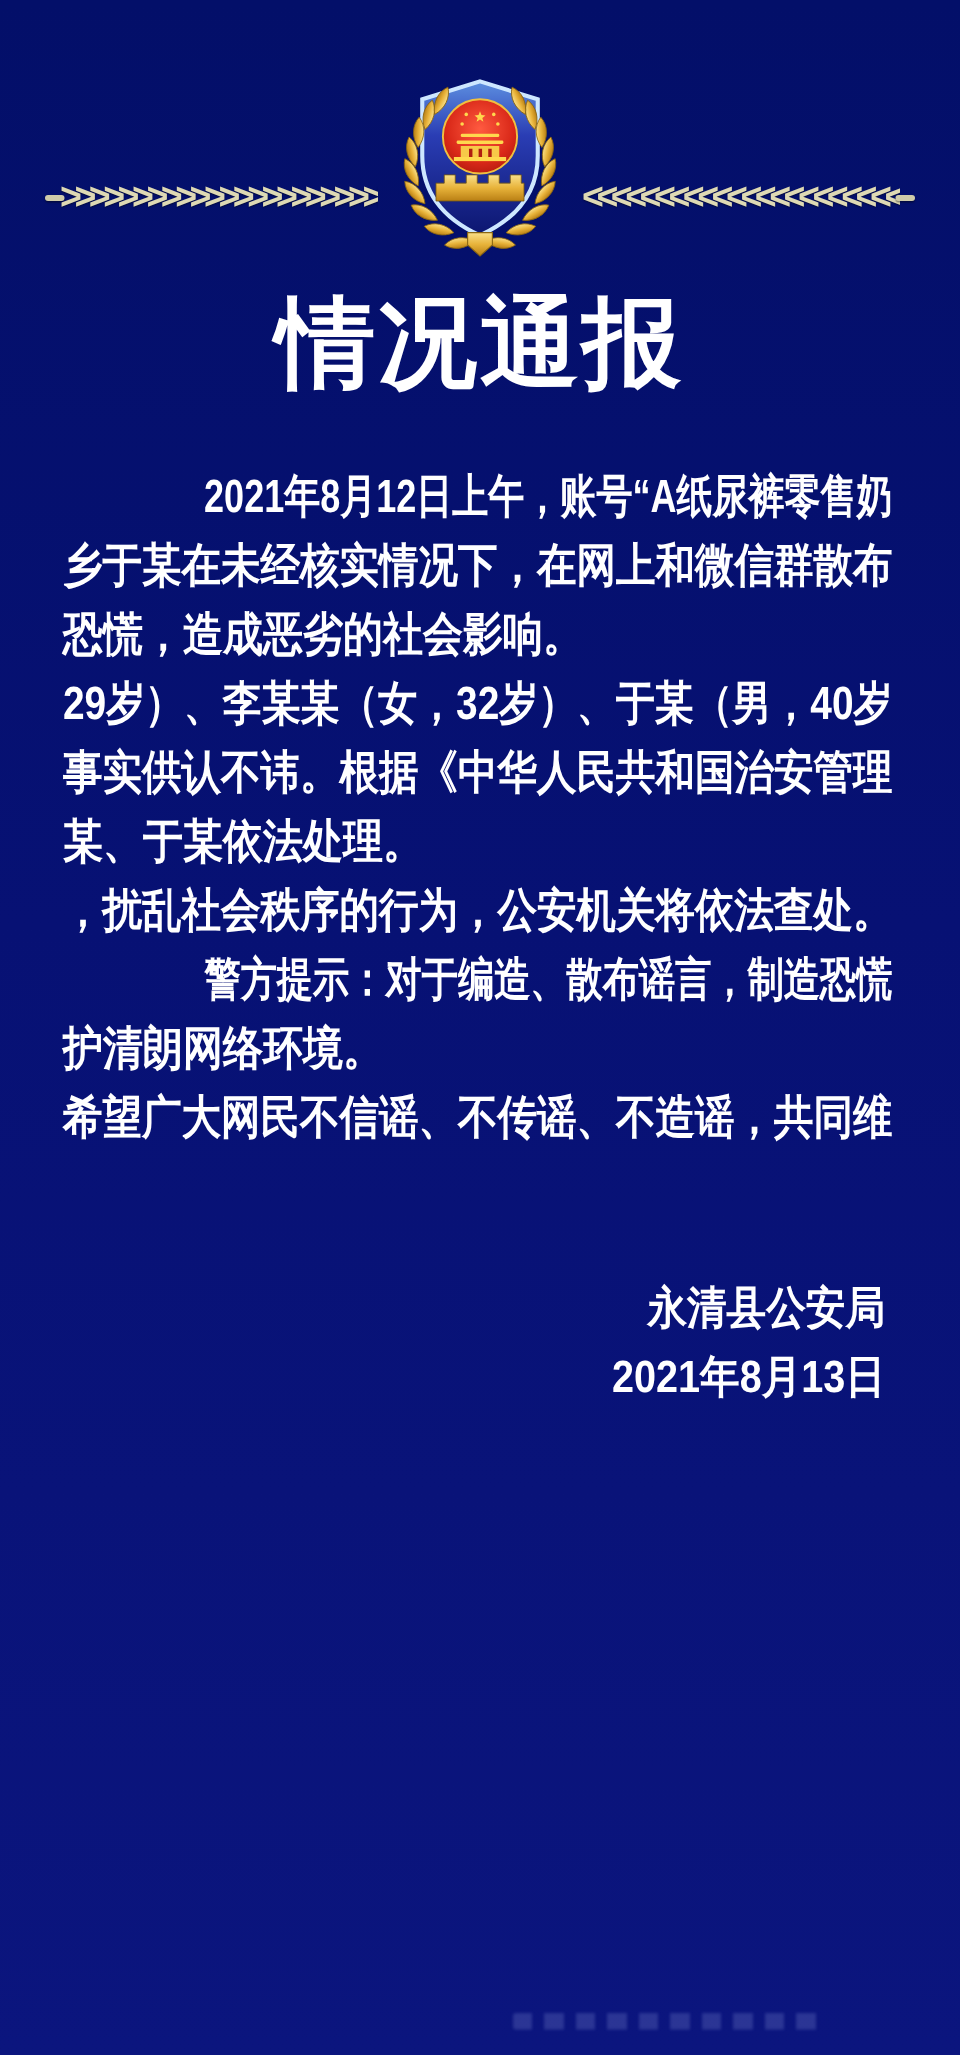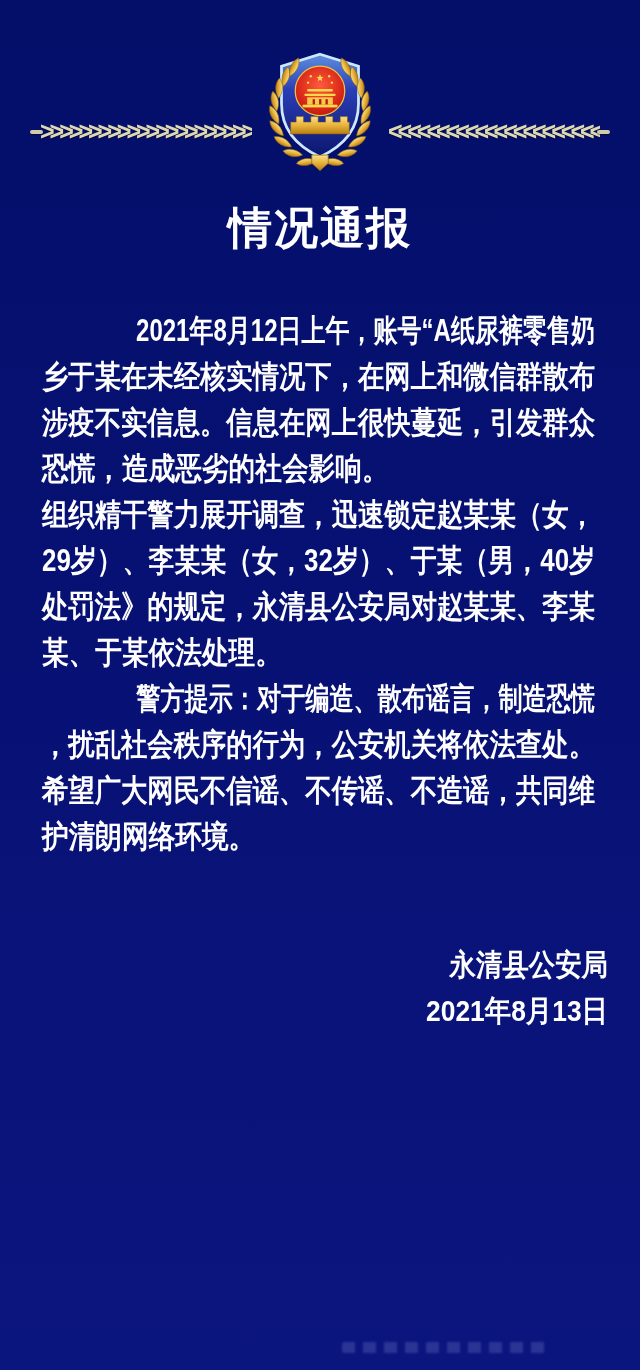--- a/index.html
+++ b/index.html
@@ -35,38 +35,38 @@
   .end-dash{
     position:absolute;top:130px;width:13px;height:4px;border-radius:2px;
     background:#cfcbaa;box-shadow:0 1px 1px rgba(0,0,0,.4);
   }
   .end-dash.left{left:30px;}
   .end-dash.right{right:30px;}
   
   .title{
     margin:0;height:76px;line-height:76px;
     text-align:center;
-    font-size:44px;font-weight:900;letter-spacing:2px;
+    font-size:66px;font-weight:900;letter-spacing:2px;
     color:#ffffff;
   }
   
   .body-text{
     margin:42px 45px 0 42px;
     width:553px;
     font-size:31px;font-weight:700;
   }
   .body-line{
     height:46px;line-height:46px;
     white-space:nowrap;overflow:visible;
   }
   .body-line.first{text-indent:53px;text-align:center;}
   .fit{display:inline-block;transform-origin:left center;}
   
   .signature{
-    margin-top:82px;padding-right:32px;
+    margin-top:82px;padding-right:50px;
     text-align:right;
     font-size:30px;font-weight:700;line-height:46px;
   }
   .sig-line{display:block;transform:scaleX(0.88);transform-origin:right center;white-space:nowrap;}
   
   .watermark{
     position:absolute;left:342px;top:1342px;width:205px;height:11px;
     background:repeating-linear-gradient(90deg,
       rgba(185,198,255,.18) 0 13px, rgba(185,198,255,0) 13px 21px);
     filter:blur(1px);border-radius:2px;
@@ -143,30 +143,28 @@
 
       <path d="M111 122 h18 v9 l-9 8 -9 -8 z" fill="url(#gold)" stroke="#8a6512" stroke-width="0.8"></path>
     </svg>
   </div>
 
   <h1 class="title">情况通报</h1>
 
   <div class="body-text">
       <div class="body-line first"><span class="fit" style="transform: scaleX(0.7745);">2021年8月12日上午，账号“A纸尿裤零售奶</span></div>
       <div class="body-line"><span class="fit" style="transform: scaleX(0.849462);">乡于某在未经核实情况下，在网上和微信群散布</span></div>
-      <div class="body-line"><span class="fit" style="transform: scaleX(0.849462);">涉疫不实信息。信息在网上很快蔓延，引发群众</span></div>
       <div class="body-line last"><span class="fit" style="transform: scaleX(0.86);">恐慌，造成恶劣的社会影响。</span></div>
-      <div class="body-line"><span class="fit" style="transform: scaleX(0.849462);">组织精干警力展开调查，迅速锁定赵某某（女，</span></div>
       <div class="body-line"><span class="fit" style="transform: scaleX(0.836038);">29岁）、李某某（女，32岁）、于某（男，40岁</span></div>
-      <div class="body-line"><span class="fit" style="transform: scaleX(0.849462);">处罚法》的规定，永清县公安局对赵某某、李某</span></div>
+      <div class="body-line"><span class="fit" style="transform: scaleX(0.849462);">事实供认不讳。根据《中华人民共和国治安管理</span></div>
       <div class="body-line last"><span class="fit" style="transform: scaleX(0.86);">某、于某依法处理。</span></div>
+      <div class="body-line"><span class="fit" style="transform: scaleX(0.849462);">，扰乱社会秩序的行为，公安机关将依法查处。</span></div>
       <div class="body-line first"><span class="fit" style="transform: scaleX(0.778816);">警方提示：对于编造、散布谣言，制造恐慌</span></div>
-      <div class="body-line"><span class="fit" style="transform: scaleX(0.849462);">，扰乱社会秩序的行为，公安机关将依法查处。</span></div>
+      <div class="body-line last"><span class="fit" style="transform: scaleX(0.86);">护清朗网络环境。</span></div>
       <div class="body-line"><span class="fit" style="transform: scaleX(0.849462);">希望广大网民不信谣、不传谣、不造谣，共同维</span></div>
-      <div class="body-line last"><span class="fit" style="transform: scaleX(0.86);">护清朗网络环境。</span></div>
     </div>
 
   <div class="signature">
     <span class="sig-line">永清县公安局</span>
     <span class="sig-line">2021年8月13日</span>
   </div>
 
   <div class="watermark"></div>
 </div>
 

